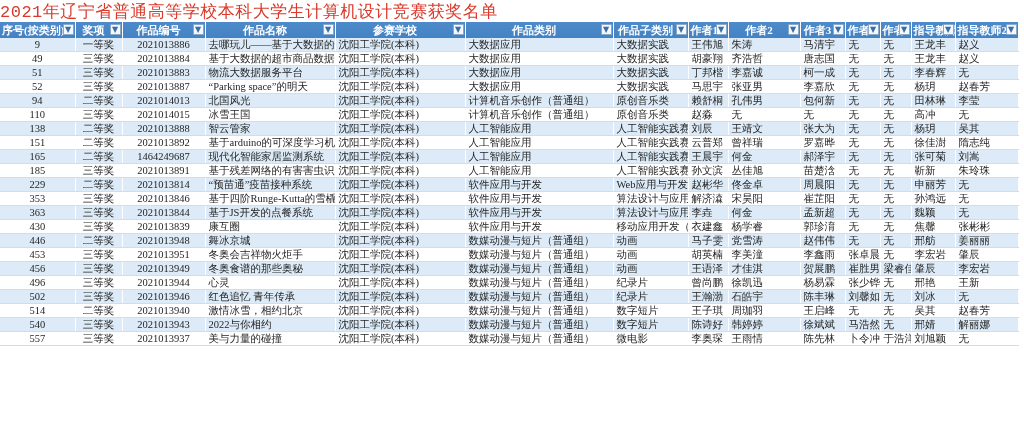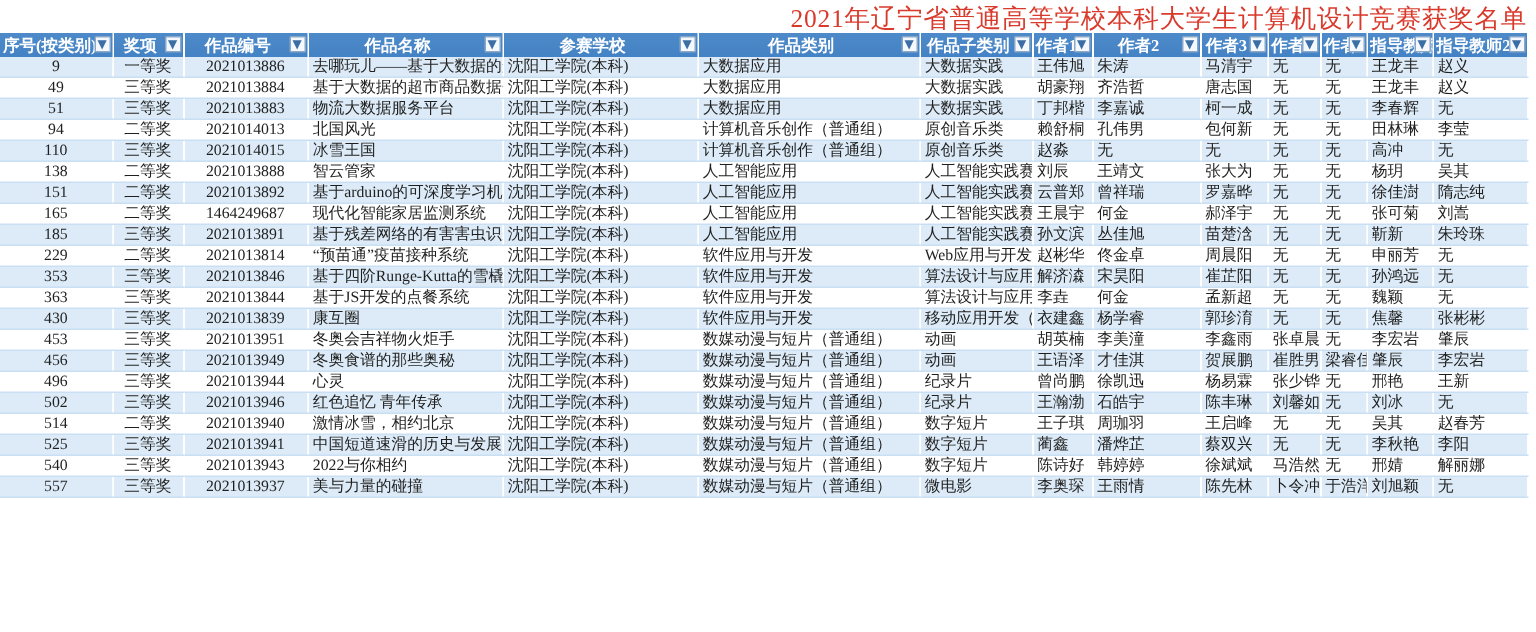--- a/index.html
+++ b/index.html
@@ -6,22 +6,22 @@
     --red:#d93a2b; --header-bg:#4e8ac9; --header-bg2:#4382c4;
     --band:#dcebf7; --grid:#c9dff4; --ink:#1f1f1f;
   }
   *{box-sizing:border-box;}
   html,body{margin:0;padding:0;}
   body{
     width:1024px;height:421px;overflow:hidden;background:#ffffff;
     font-family:"Liberation Serif","DejaVu Serif",serif;
   }
   .titlebar{
-    height:22px;width:1018px;text-align:right;line-height:25px;
-    font-size:17px;color:var(--red);letter-spacing:.5px;white-space:nowrap;
+    height:22px;width:1018px;text-align:left;line-height:25px;
+    font-size:17px;color:var(--red);letter-spacing:.5px;white-space:nowrap;font-family:Liberation Mono, monospace;
   }
   table{
     border-collapse:collapse;table-layout:fixed;width:1018px;
   }
   thead tr{height:16px;}
   thead th{
     background:linear-gradient(var(--header-bg),var(--header-bg2));
     color:#ffffff;font-size:11px;font-weight:bold;text-align:center;
     padding:0 12px 0 2px;position:relative;overflow:hidden;white-space:nowrap;
     border-right:1px solid rgba(255,255,255,.45);
@@ -124,20 +124,36 @@
         <td>大数据实践</td>
         <td>丁邦楷</td>
         <td>李嘉诚</td>
         <td>柯一成</td>
         <td>无</td>
         <td>无</td>
         <td>李春辉</td>
         <td>无</td>
       </tr>
       <tr>
+        <td class="c">52</td>
+        <td class="c">三等奖</td>
+        <td class="c">2021013887</td>
+        <td>“Parking space”的明天</td>
+        <td>沈阳工学院(本科)</td>
+        <td>大数据应用</td>
+        <td>大数据实践</td>
+        <td>马思宇</td>
+        <td>张亚男</td>
+        <td>李嘉欣</td>
+        <td>无</td>
+        <td>无</td>
+        <td>杨玥</td>
+        <td>赵春芳</td>
+      </tr>
+      <tr>
         <td class="c">94</td>
         <td class="c">二等奖</td>
         <td class="c">2021014013</td>
         <td>北国风光</td>
         <td>沈阳工学院(本科)</td>
         <td>计算机音乐创作（普通组）</td>
         <td>原创音乐类</td>
         <td>赖舒桐</td>
         <td>孔伟男</td>
         <td>包何新</td>
@@ -282,20 +298,36 @@
         <td>沈阳工学院(本科)</td>
         <td>软件应用与开发</td>
         <td>移动应用开发（非</td>
         <td>衣建鑫</td>
         <td>杨学睿</td>
         <td>郭珍淯</td>
         <td>无</td>
         <td>无</td>
         <td>焦馨</td>
         <td>张彬彬</td>
+      </tr>
+      <tr>
+        <td class="c">446</td>
+        <td class="c">二等奖</td>
+        <td class="c">2021013948</td>
+        <td>舞冰京城</td>
+        <td>沈阳工学院(本科)</td>
+        <td>数媒动漫与短片（普通组）</td>
+        <td>动画</td>
+        <td>马子雯</td>
+        <td>党雪涛</td>
+        <td>赵伟伟</td>
+        <td>无</td>
+        <td>无</td>
+        <td>邢舫</td>
+        <td>姜丽丽</td>
       </tr>
       <tr>
         <td class="c">453</td>
         <td class="c">三等奖</td>
         <td class="c">2021013951</td>
         <td>冬奥会吉祥物火炬手</td>
         <td>沈阳工学院(本科)</td>
         <td>数媒动漫与短片（普通组）</td>
         <td>动画</td>
         <td>胡英楠</td>
@@ -364,36 +396,20 @@
         <td>数字短片</td>
         <td>王子琪</td>
         <td>周珈羽</td>
         <td>王启峰</td>
         <td>无</td>
         <td>无</td>
         <td>吴其</td>
         <td>赵春芳</td>
       </tr>
       <tr>
-        <td class="c">525</td>
-        <td class="c">三等奖</td>
-        <td class="c">2021013941</td>
-        <td>中国短道速滑的历史与发展</td>
-        <td>沈阳工学院(本科)</td>
-        <td>数媒动漫与短片（普通组）</td>
-        <td>数字短片</td>
-        <td>蔺鑫</td>
-        <td>潘烨芷</td>
-        <td>蔡双兴</td>
-        <td>无</td>
-        <td>无</td>
-        <td>李秋艳</td>
-        <td>李阳</td>
-      </tr>
-      <tr>
         <td class="c">540</td>
         <td class="c">三等奖</td>
         <td class="c">2021013943</td>
         <td>2022与你相约</td>
         <td>沈阳工学院(本科)</td>
         <td>数媒动漫与短片（普通组）</td>
         <td>数字短片</td>
         <td>陈诗好</td>
         <td>韩婷婷</td>
         <td>徐斌斌</td>

